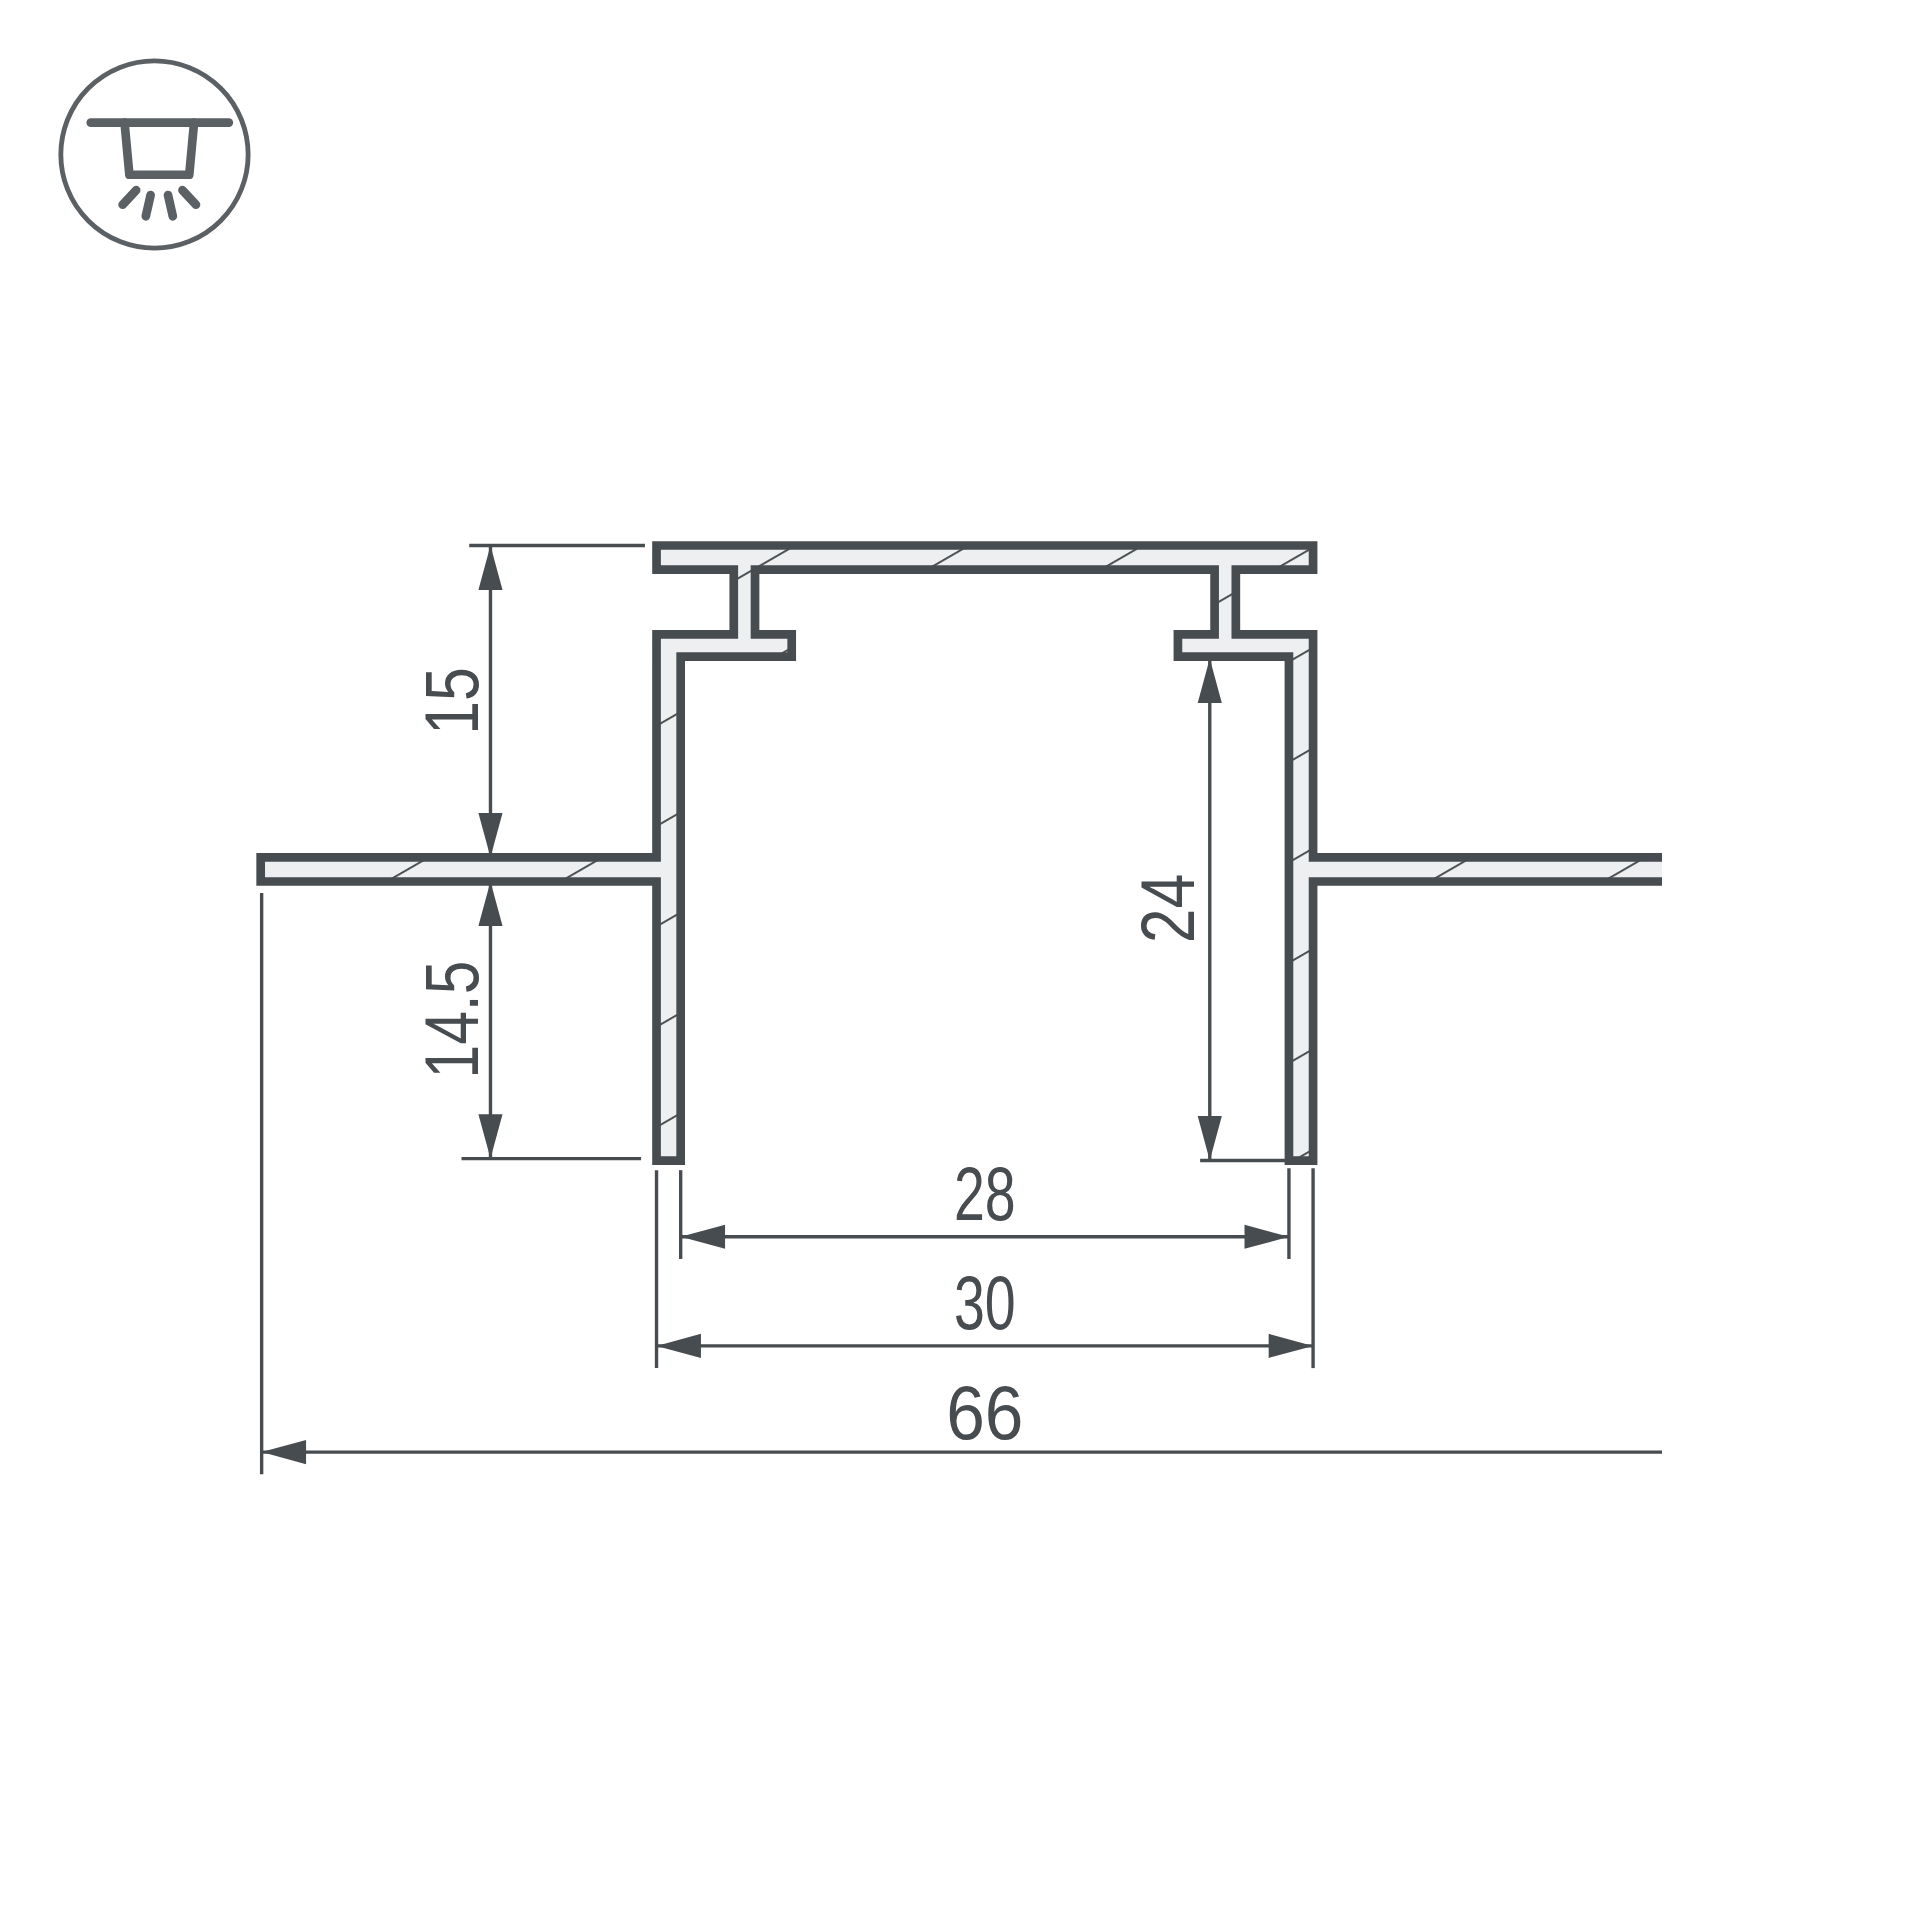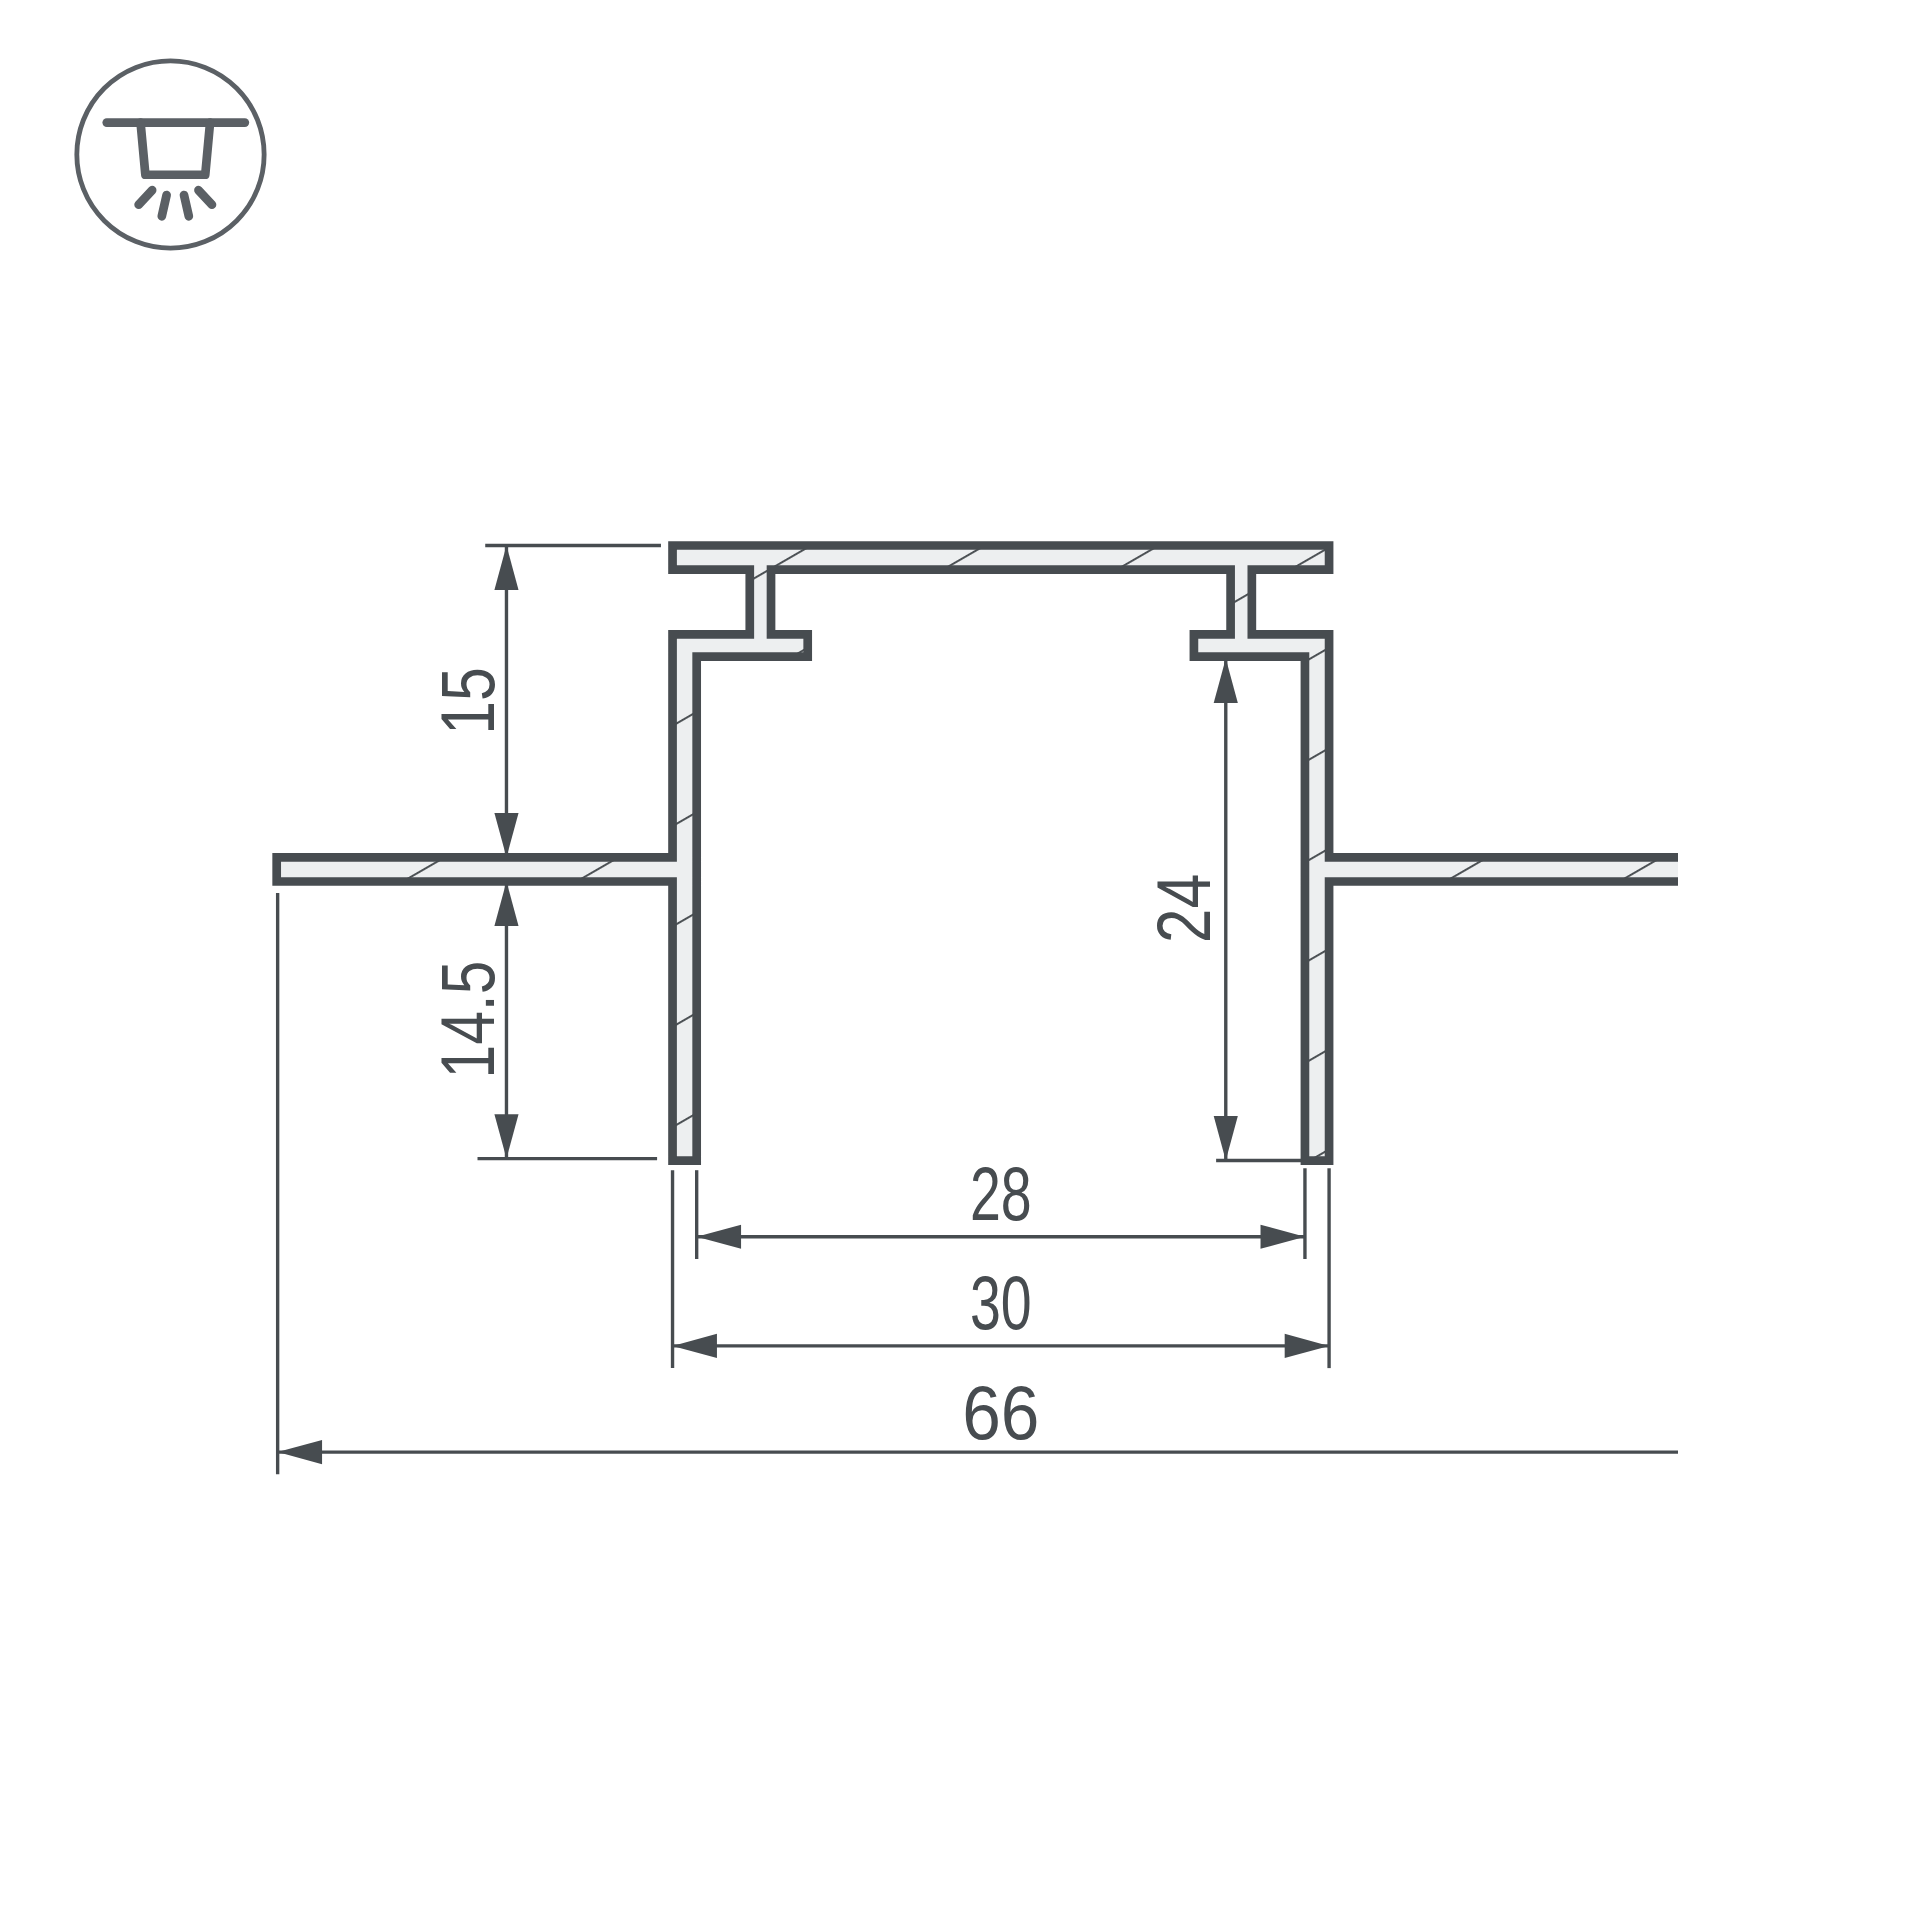--- a/index.html
+++ b/index.html
@@ -3,21 +3,20 @@
 <meta charset="utf-8">
 <style>
   html, body { margin: 0; padding: 0; }
   body { background: #ffffff; font-family: "Liberation Sans", sans-serif; }
   .canvas {
     position: relative;
     width: 1662px;
     height: 1931px;
     background: var(--bg, #ffffff);
     overflow: hidden;
-    margin-left: 16px;
   }
   svg { display: block; }
   .profile {
     stroke: var(--line, #474c50);
     stroke-width: 9;
     stroke-linejoin: miter;
   }
   .dimline {
     stroke: var(--line, #474c50);
     stroke-width: 3.5;

